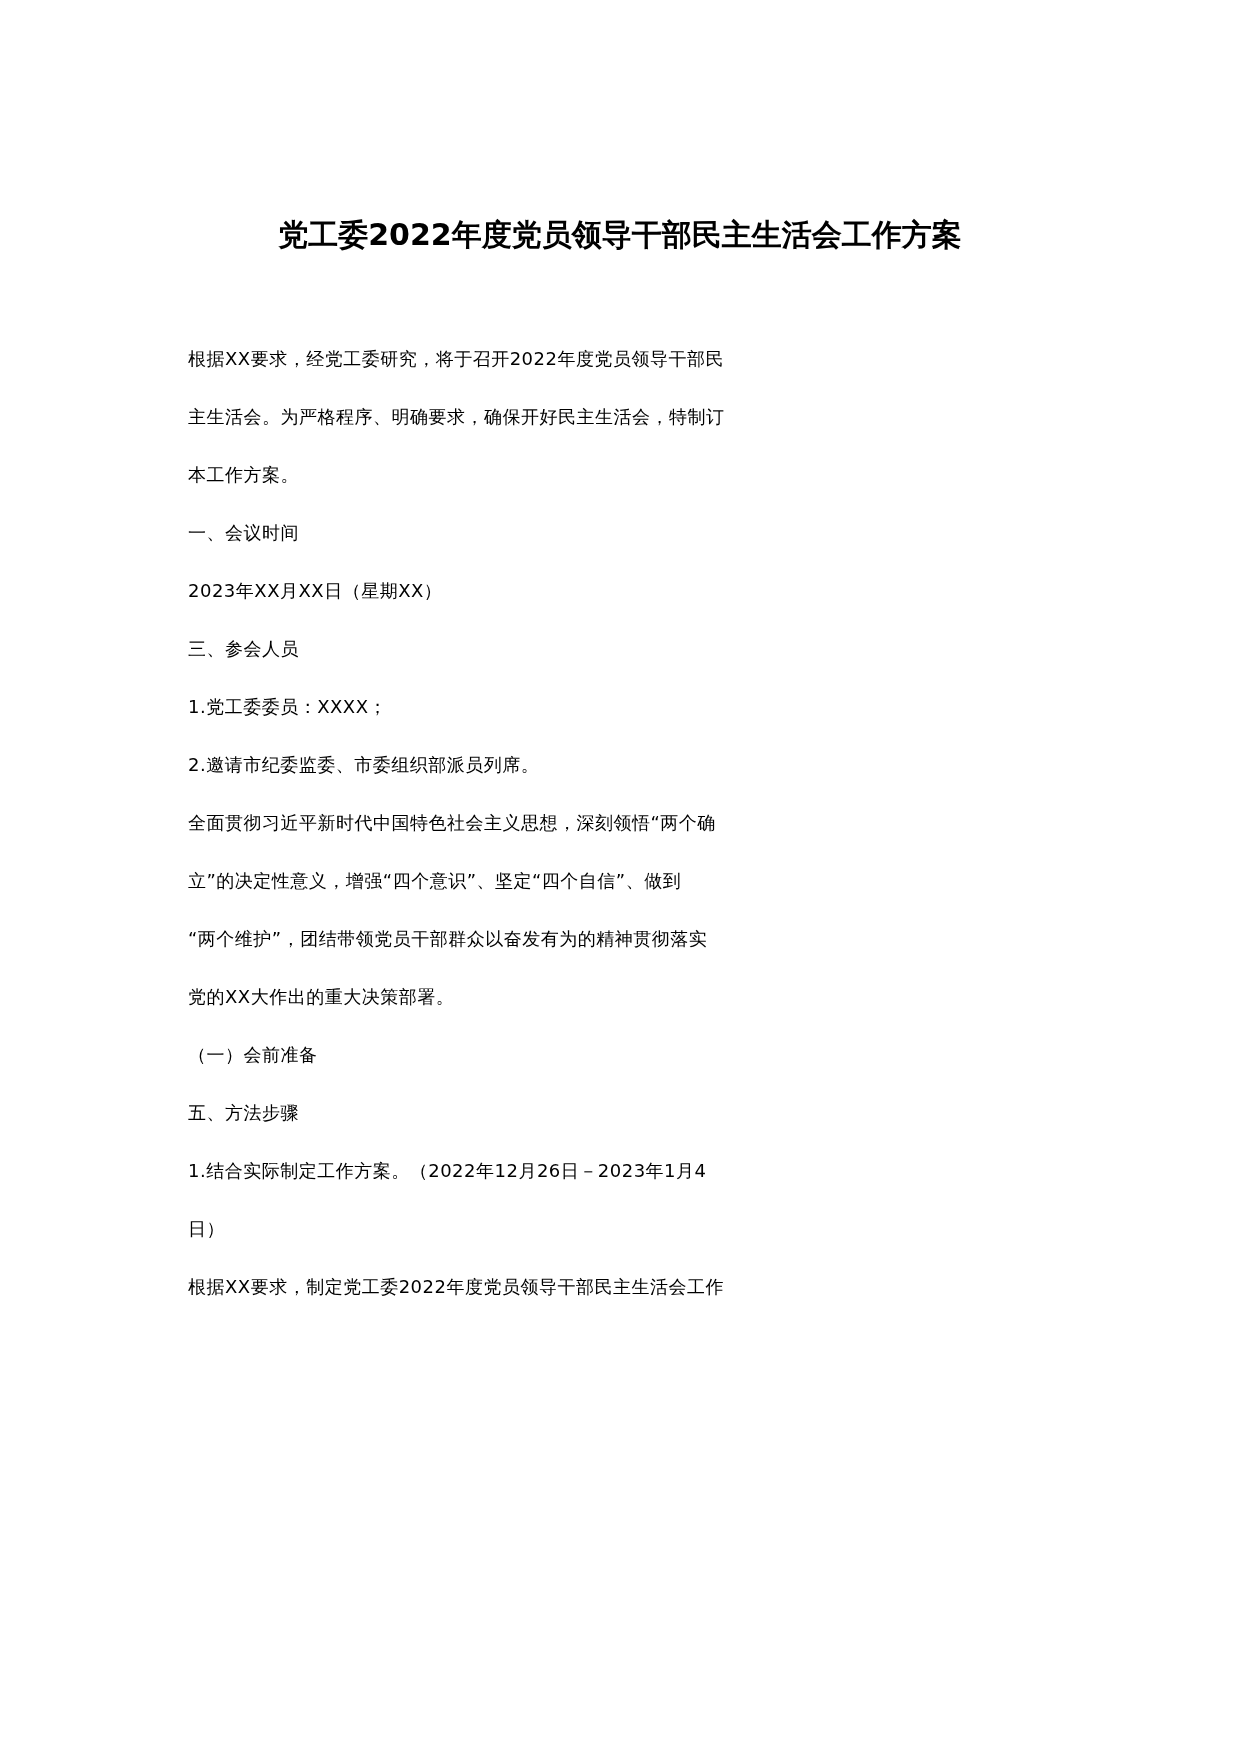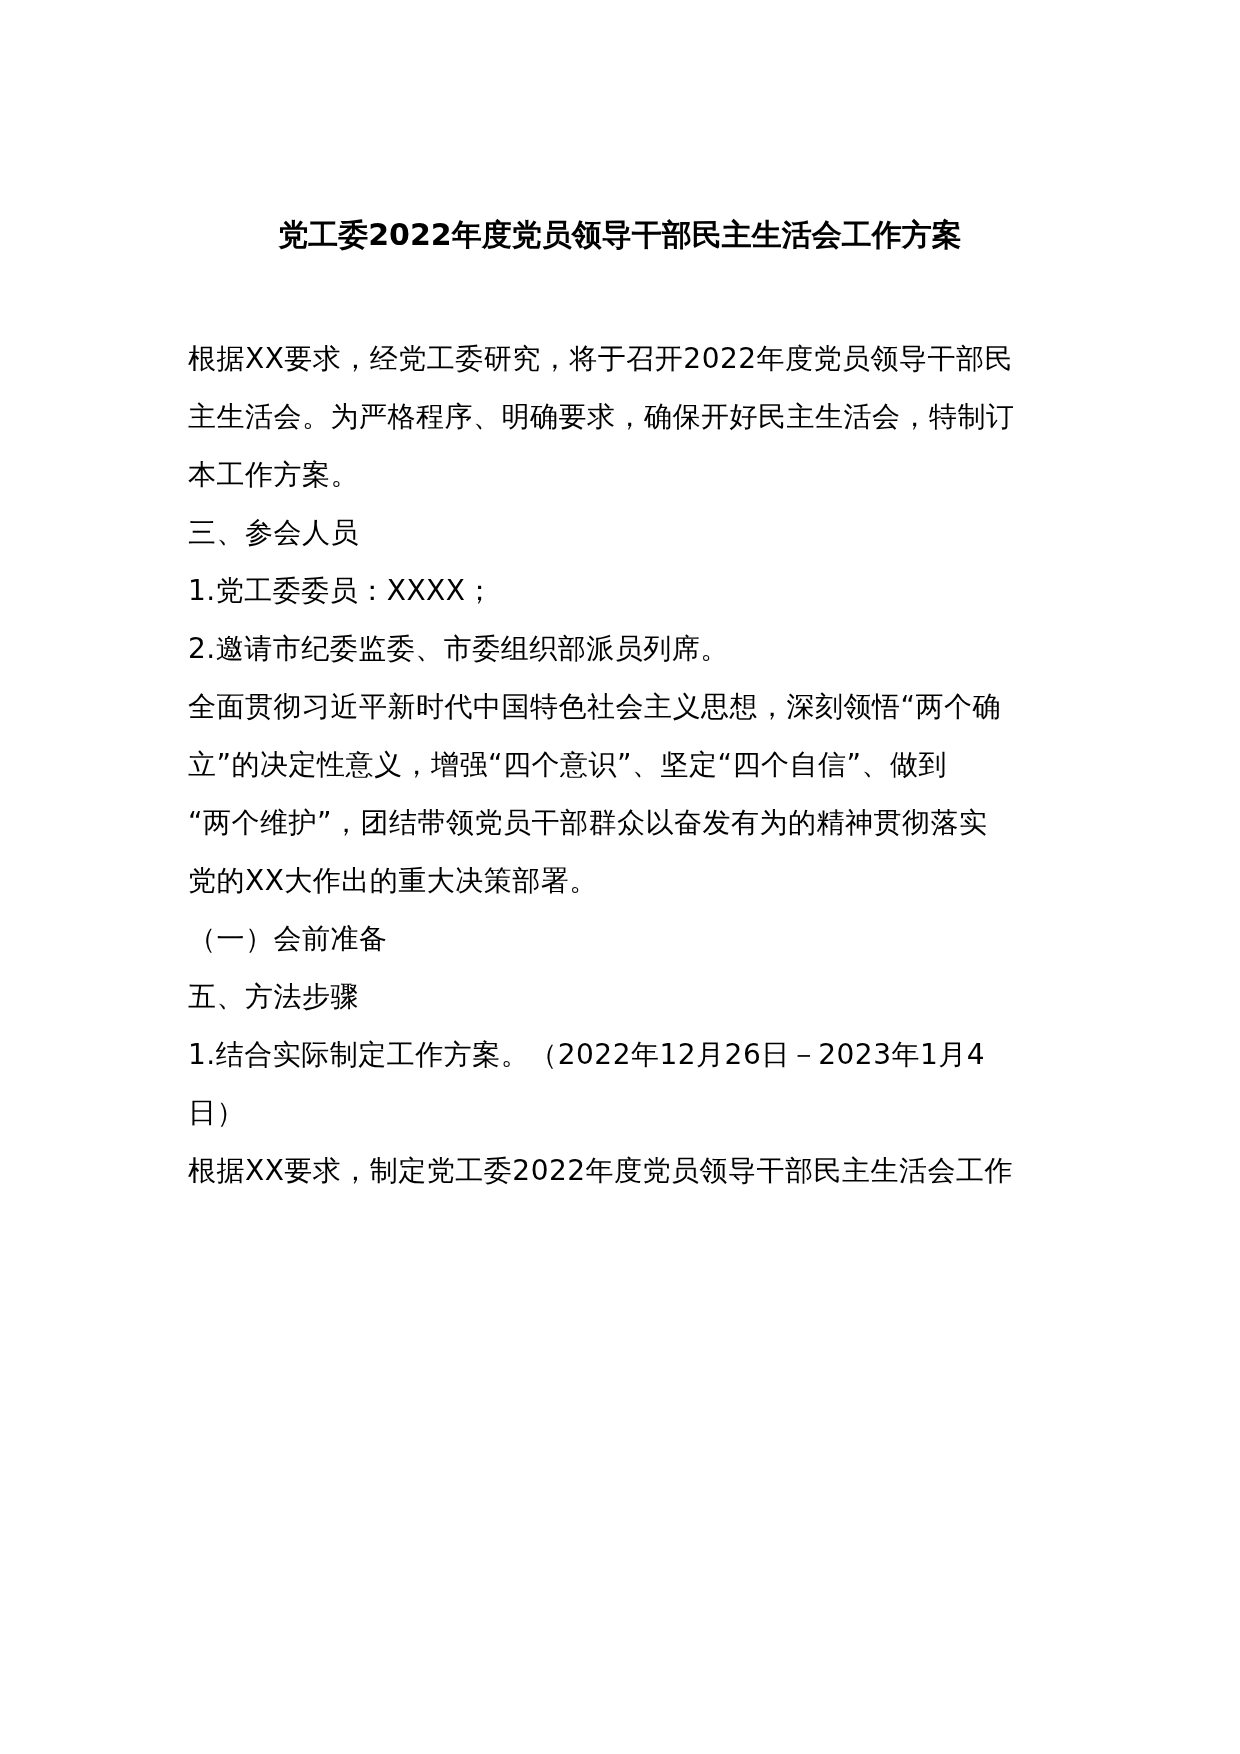--- a/index.html
+++ b/index.html
@@ -32,41 +32,43 @@
       font-size: 30px;
       font-weight: bold;
       letter-spacing: 0px;
       line-height: 46px;
     }
     .body {
       position: absolute;
       left: 188px;
       top: 330px;
       width: 872px;
-      font-size: 28px;
+      font-size: 18px;
       line-height: 58px;
       letter-spacing: 0.5px;
     }
     .line {
       display: block;
       height: 58px;
       white-space: nowrap;
       overflow: visible;
     }
   </style>
 </head>
 <body>
 
 <div class="page">
   <div class="title">党工委2022年度党员领导干部民主生活会工作方案</div>
 
   <div class="body">
     <span class="line">根据XX要求，经党工委研究，将于召开2022年度党员领导干部民</span>
     <span class="line">主生活会。为严格程序、明确要求，确保开好民主生活会，特制订</span>
     <span class="line">本工作方案。</span>
+    <span class="line">一、会议时间</span>
+    <span class="line">2023年XX月XX日（星期XX）</span>
     <span class="line">三、参会人员</span>
     <span class="line">1.党工委委员：XXXX；</span>
     <span class="line">2.邀请市纪委监委、市委组织部派员列席。</span>
     <span class="line">全面贯彻习近平新时代中国特色社会主义思想，深刻领悟“两个确</span>
     <span class="line">立”的决定性意义，增强“四个意识”、坚定“四个自信”、做到</span>
     <span class="line">“两个维护”，团结带领党员干部群众以奋发有为的精神贯彻落实</span>
     <span class="line">党的XX大作出的重大决策部署。</span>
     <span class="line">（一）会前准备</span>
     <span class="line">五、方法步骤</span>
     <span class="line">1.结合实际制定工作方案。（2022年12月26日－2023年1月4</span>

